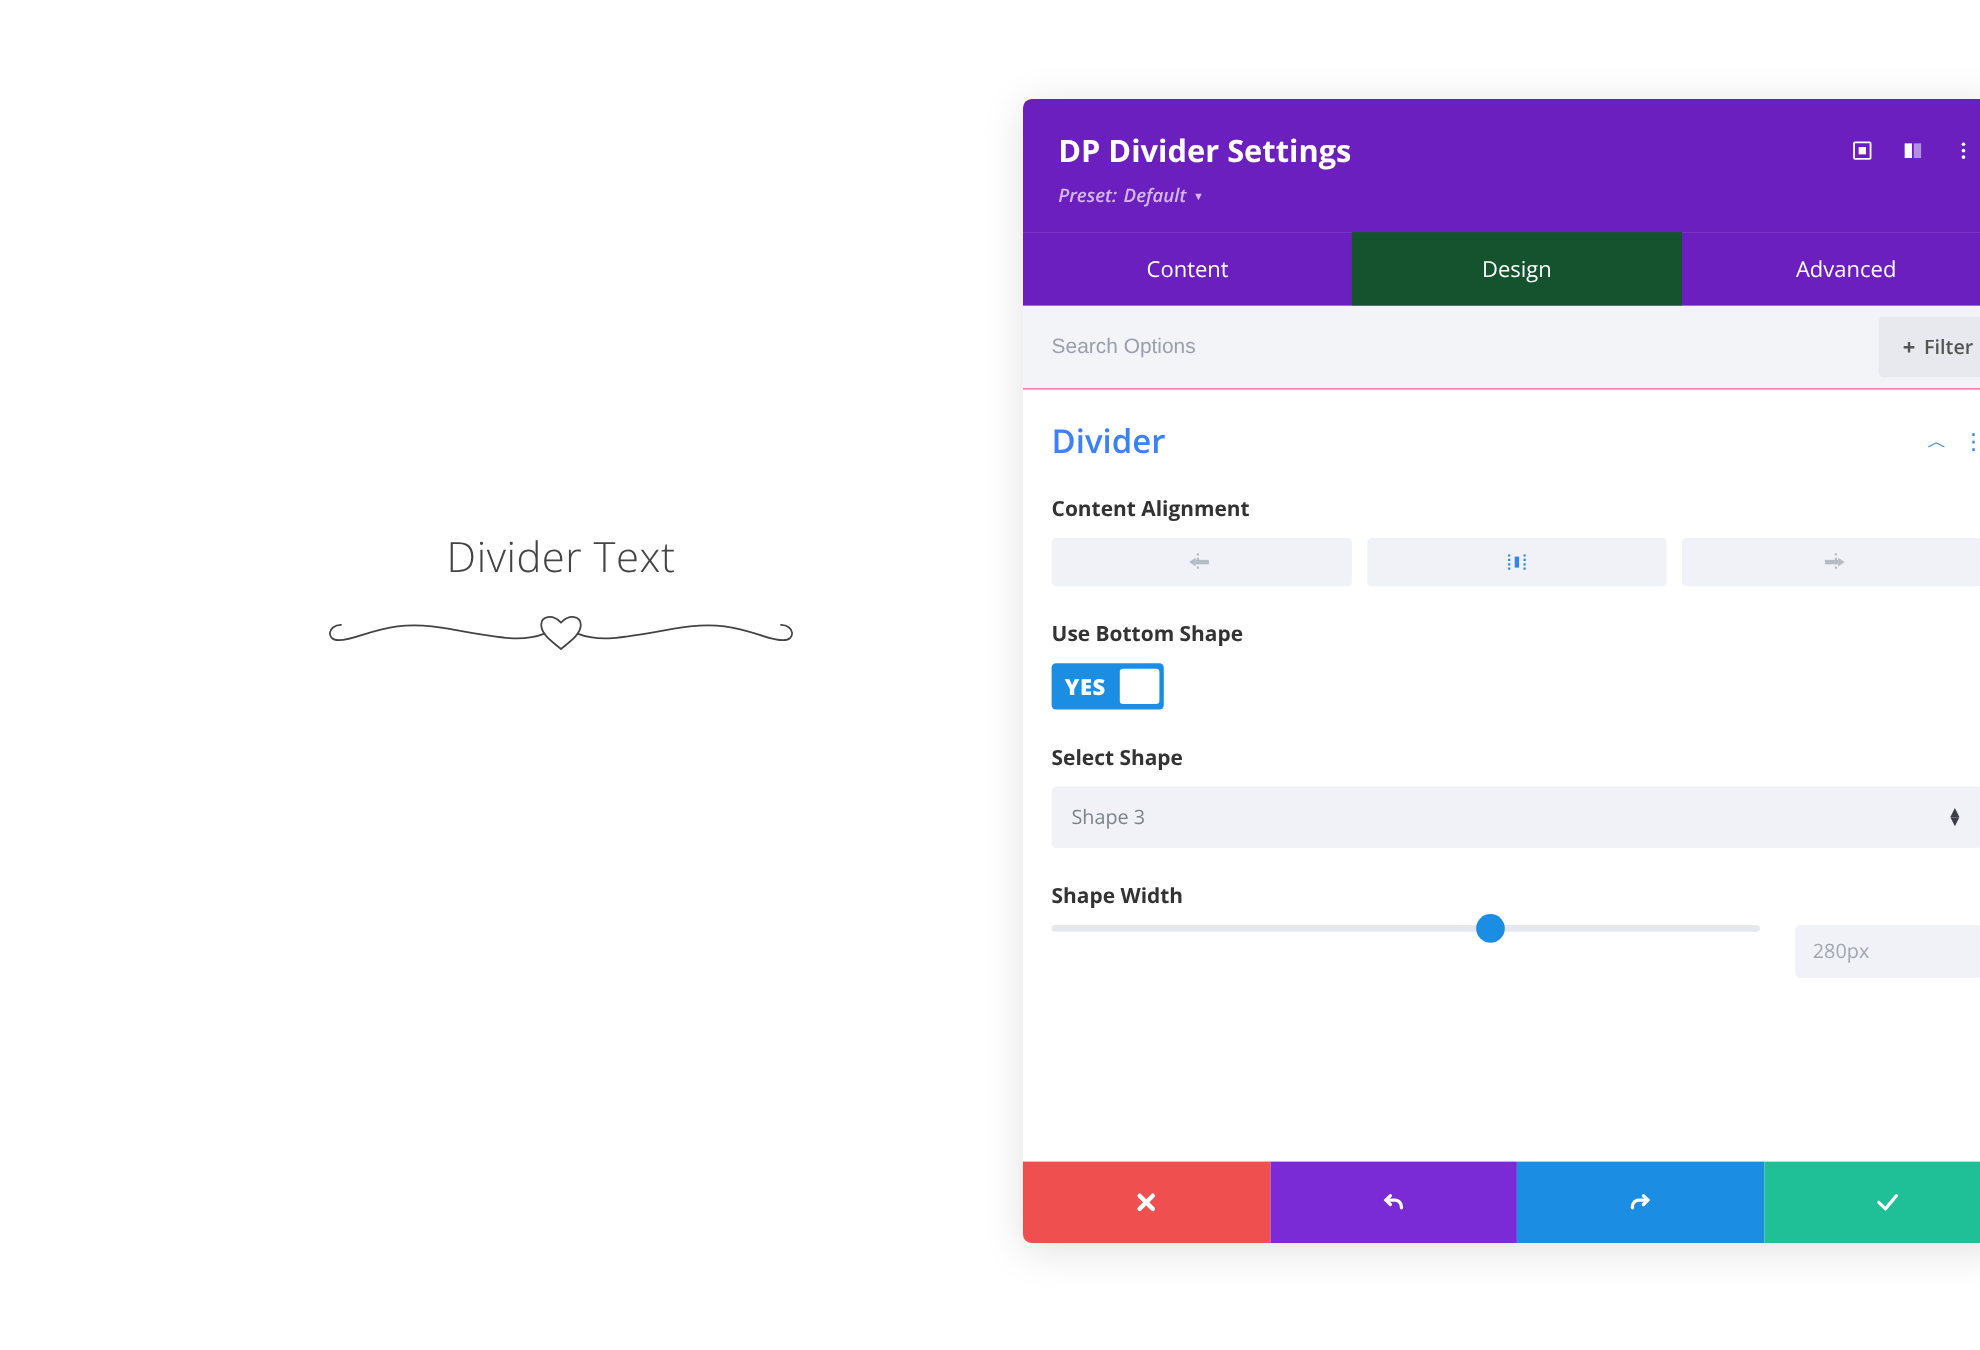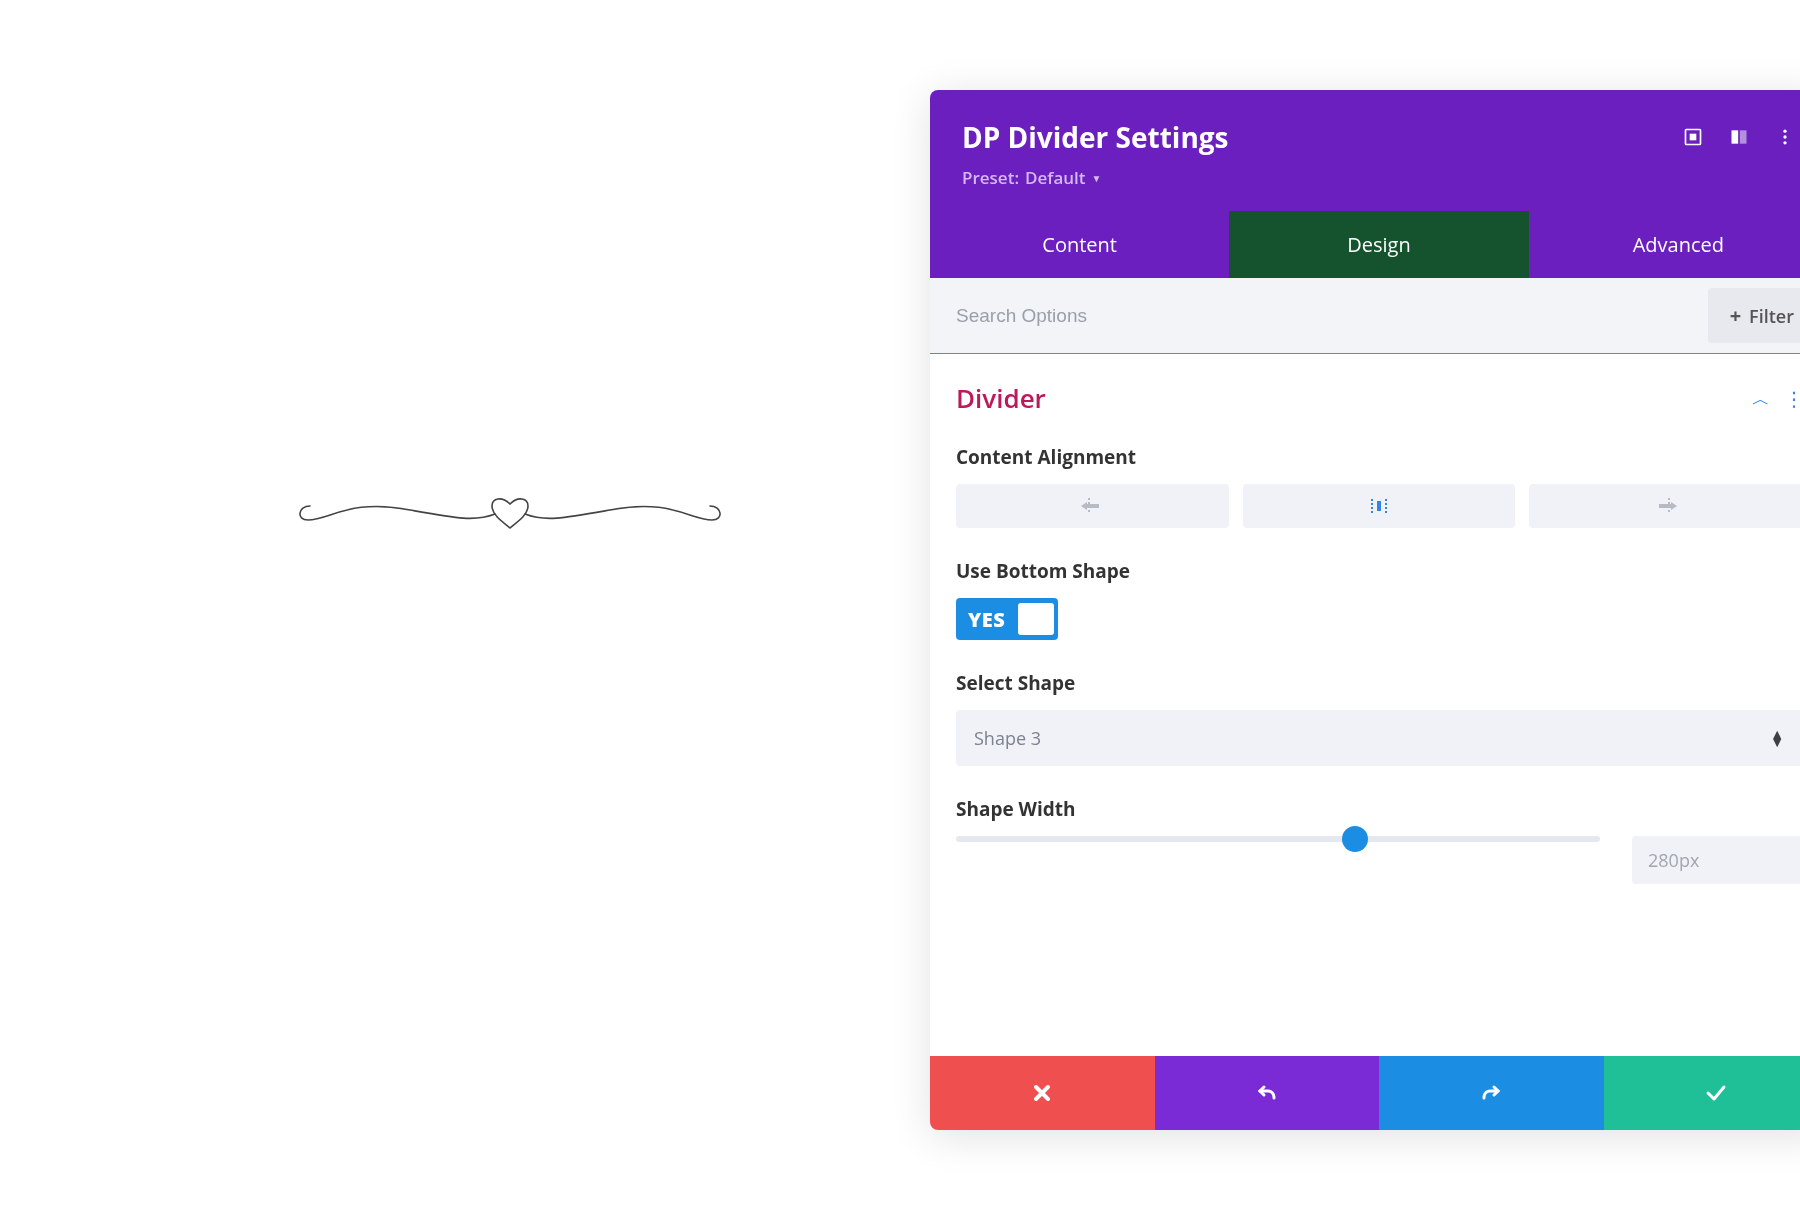--- a/index.html
+++ b/index.html
@@ -76,20 +76,21 @@
     color: #fff;
   }
   .panel-preset {
     margin-top: 10px;
     font-size: 17px;
     color: #d5b8f2;
     font-weight: 600;
     display: inline-flex;
     align-items: center;
     gap: 6px;
+    font-style: italic;
   }
   .preset-caret {
     font-size: 10px;
   }
 
   
   .tabs {
     display: flex;
     background: #6b1fbf;
   }
@@ -154,23 +155,23 @@
   }
 
   
   .section-header {
     display: flex;
     align-items: center;
     padding: 26px 26px 18px 26px;
   }
   .section-title {
     flex: 1;
-    font-size: 26px;
+    font-size: 30px;
     font-weight: 600;
-    color: #be185d;
+    color: #3b82f6;
   }
   .section-arrow {
     color: #2f86e4;
     font-size: 18px;
     margin-right: 14px;
   }
   .section-dots {
     color: #2f86e4;
     font-size: 20px;
     letter-spacing: -2px;
@@ -291,20 +292,21 @@
   .ft-cancel { background: #ef4f4f; }
   .ft-undo   { background: #7a2bd6; }
   .ft-redo   { background: #1b8ee4; }
   .ft-save   { background: #1fbf97; }
   .ft-btn svg { width: 24px; height: 24px; }
 </style>
 </head>
 <body>
 
 <div class="preview">
+  <div class="preview-text">Divider Text</div>
   <div class="preview-shape">
     <svg viewBox="0 0 440 60">
       <g fill="none" stroke="#444" stroke-width="1.6" stroke-linecap="round">
 
         <path d="M20 26 C 8 26, 6 40, 18 40 C 40 40, 60 18, 120 30 C 165 38, 185 42, 205 34"></path>
 
         <path d="M420 26 C 432 26, 434 40, 422 40 C 400 40, 380 18, 320 30 C 275 38, 255 42, 235 34"></path>
 
         <path d="M220 48 C 210 40, 202 34, 202 26 C 202 18, 212 16, 220 24 C 228 16, 238 18, 238 26 C 238 34, 230 40, 220 48 Z"></path>
       </g>

